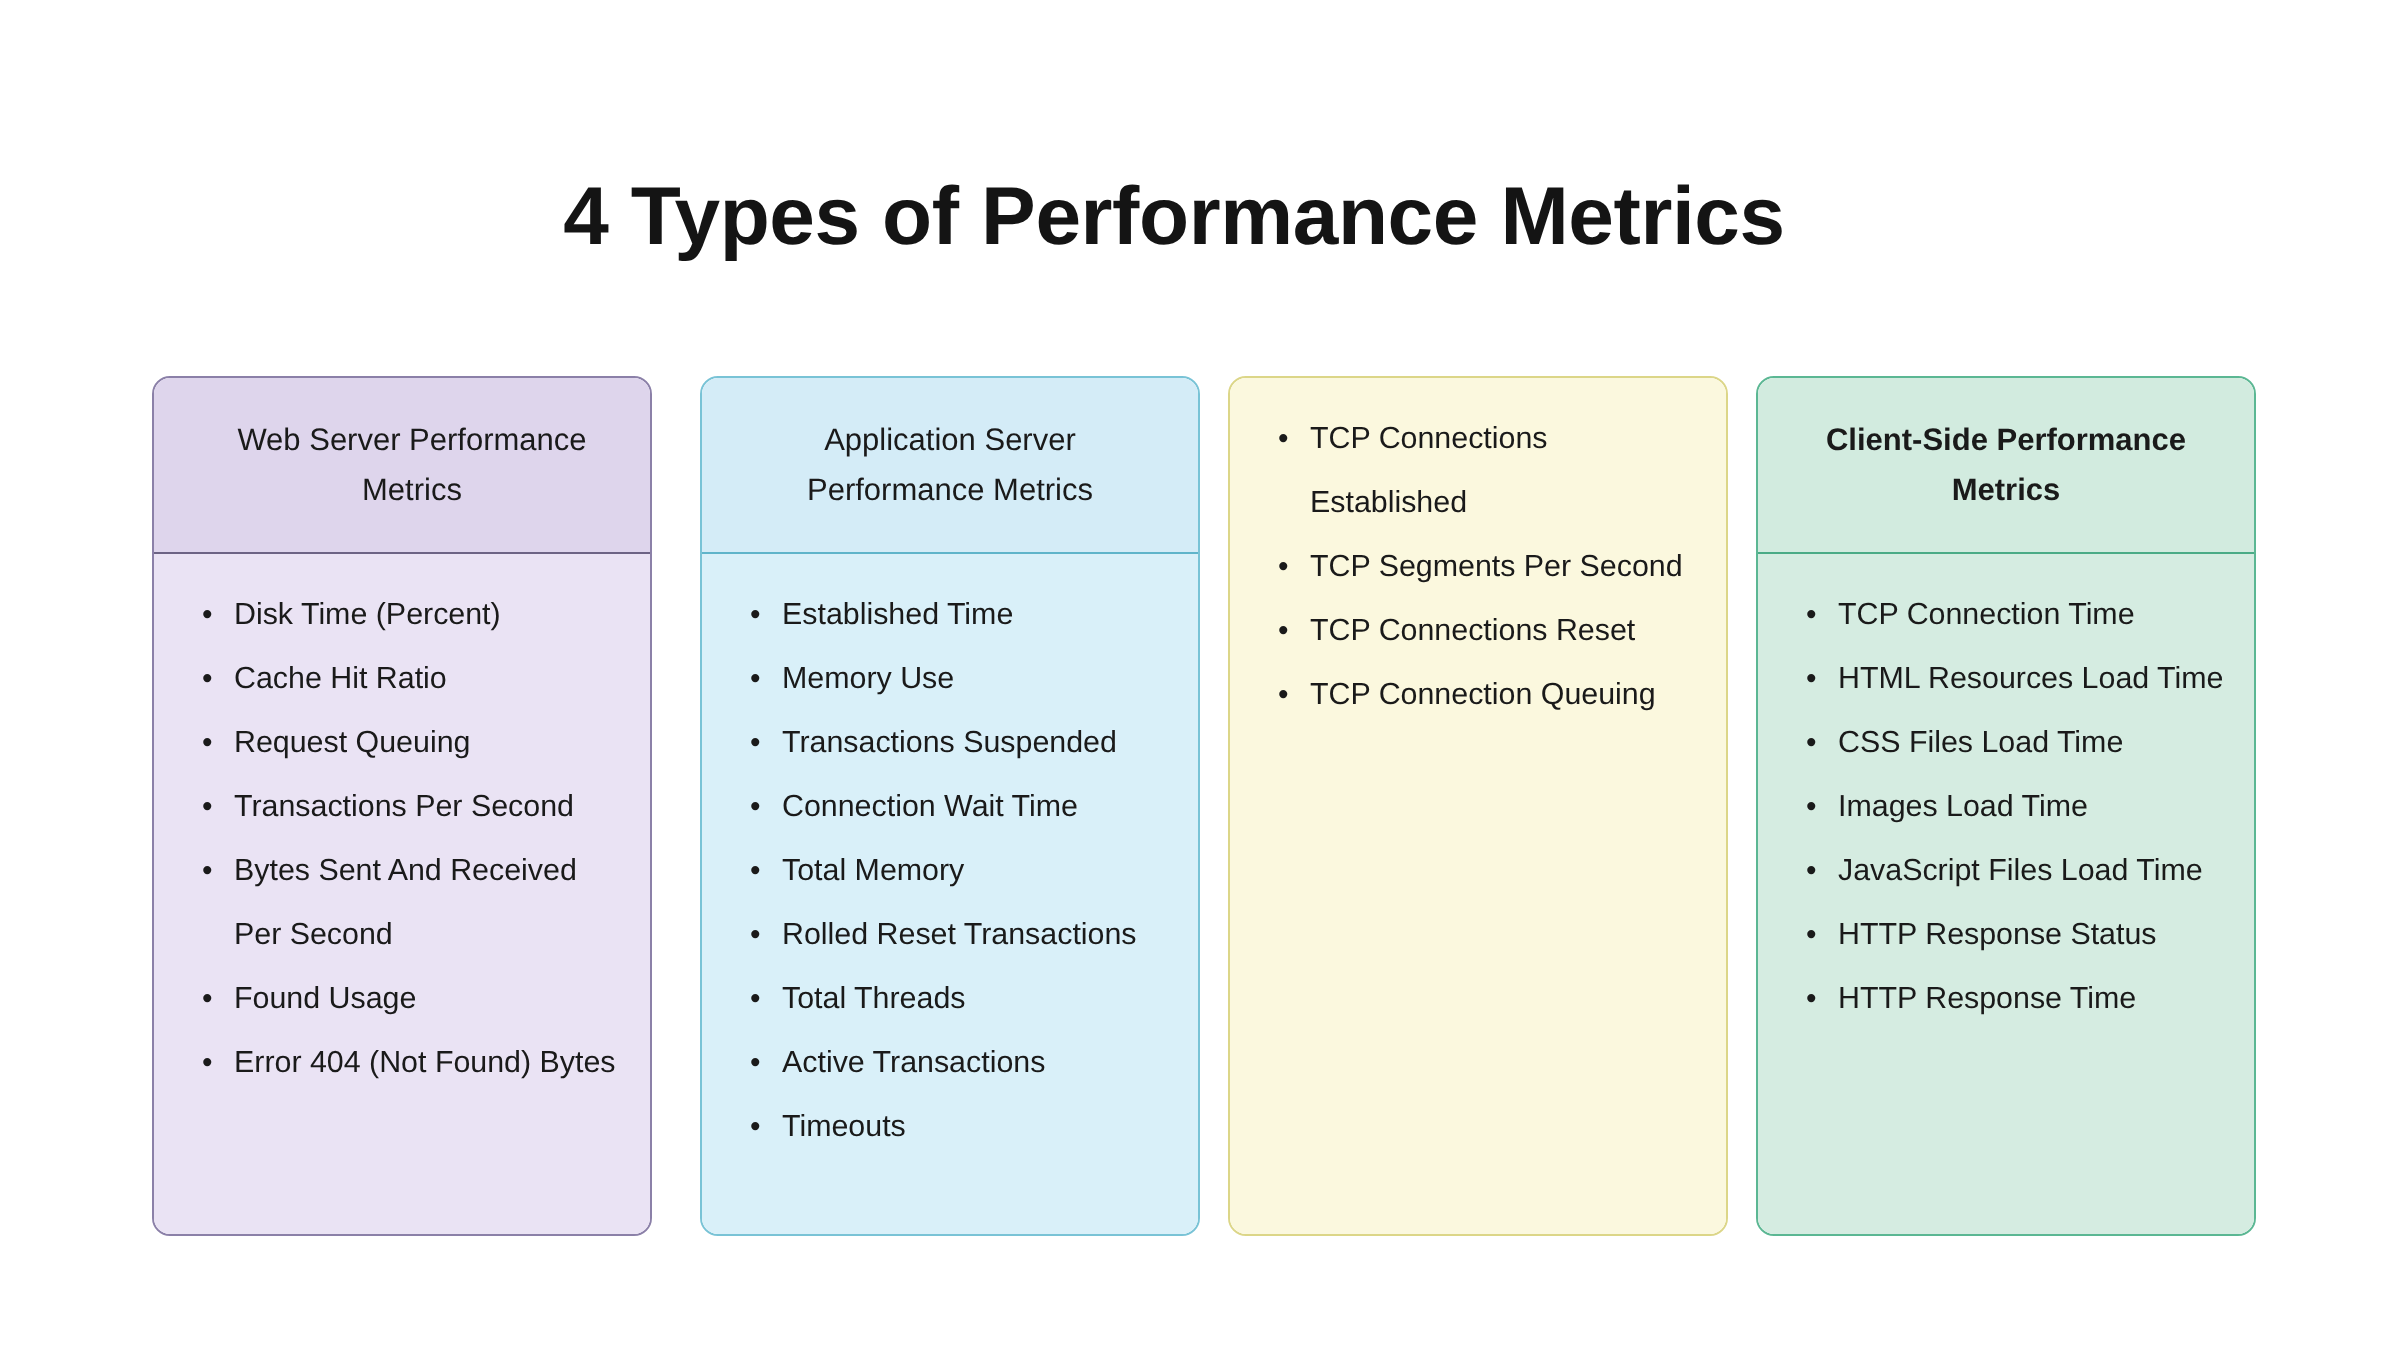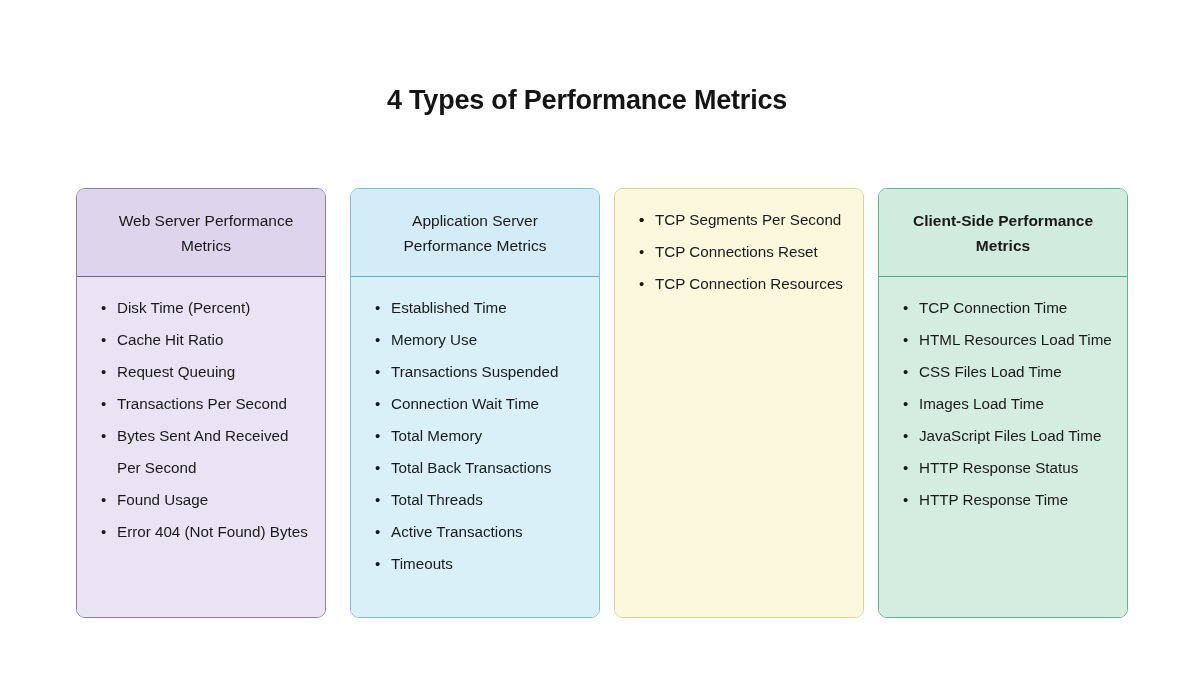--- a/index.html
+++ b/index.html
@@ -16,21 +16,21 @@
     overflow: hidden;
     position: relative;
   }
 
   #page-title {
     position: absolute;
     top: 84px;
     left: 0;
     width: 1174px;
     text-align: center;
-    font-size: 27px;
+    font-size: 41px;
     font-weight: bold;
     letter-spacing: -0.2px;
     color: #141414;
     line-height: 1.2;
   }
 
   #cards {
     position: absolute;
     top: 188px;
     left: 76px;
@@ -145,35 +145,35 @@
     <div class="card-header">
       <div class="card-header-text">Application Server Performance Metrics</div>
     </div>
     <div class="card-body">
       <ul class="metric-list">
         <li><span class="bullet">•</span><span>Established Time</span></li>
         <li><span class="bullet">•</span><span>Memory Use</span></li>
         <li><span class="bullet">•</span><span>Transactions Suspended</span></li>
         <li><span class="bullet">•</span><span>Connection Wait Time</span></li>
         <li><span class="bullet">•</span><span>Total Memory</span></li>
-        <li><span class="bullet">•</span><span>Total Back Transactions</span></li>
+        <li><span class="bullet">•</span><span>Rolled Reset Transactions</span></li>
         <li><span class="bullet">•</span><span>Total Threads</span></li>
         <li><span class="bullet">•</span><span>Active Transactions</span></li>
         <li><span class="bullet">•</span><span>Timeouts</span></li>
       </ul>
     </div>
   </div>
 
   <div class="card yellow">
     <div class="card-body">
       <ul class="metric-list">
-        <li><span class="bullet">•</span></li>
+        <li><span class="bullet">•</span><span>TCP Connections Established</span></li>
         <li><span class="bullet">•</span><span>TCP Segments Per Second</span></li>
         <li><span class="bullet">•</span><span>TCP Connections Reset</span></li>
-        <li><span class="bullet">•</span><span>TCP Connection Resources</span></li>
+        <li><span class="bullet">•</span><span>TCP Connection Queuing</span></li>
       </ul>
     </div>
   </div>
 
   <div class="card green">
     <div class="card-header">
       <div class="card-header-text">Client-Side Performance Metrics</div>
     </div>
     <div class="card-body">
       <ul class="metric-list">

